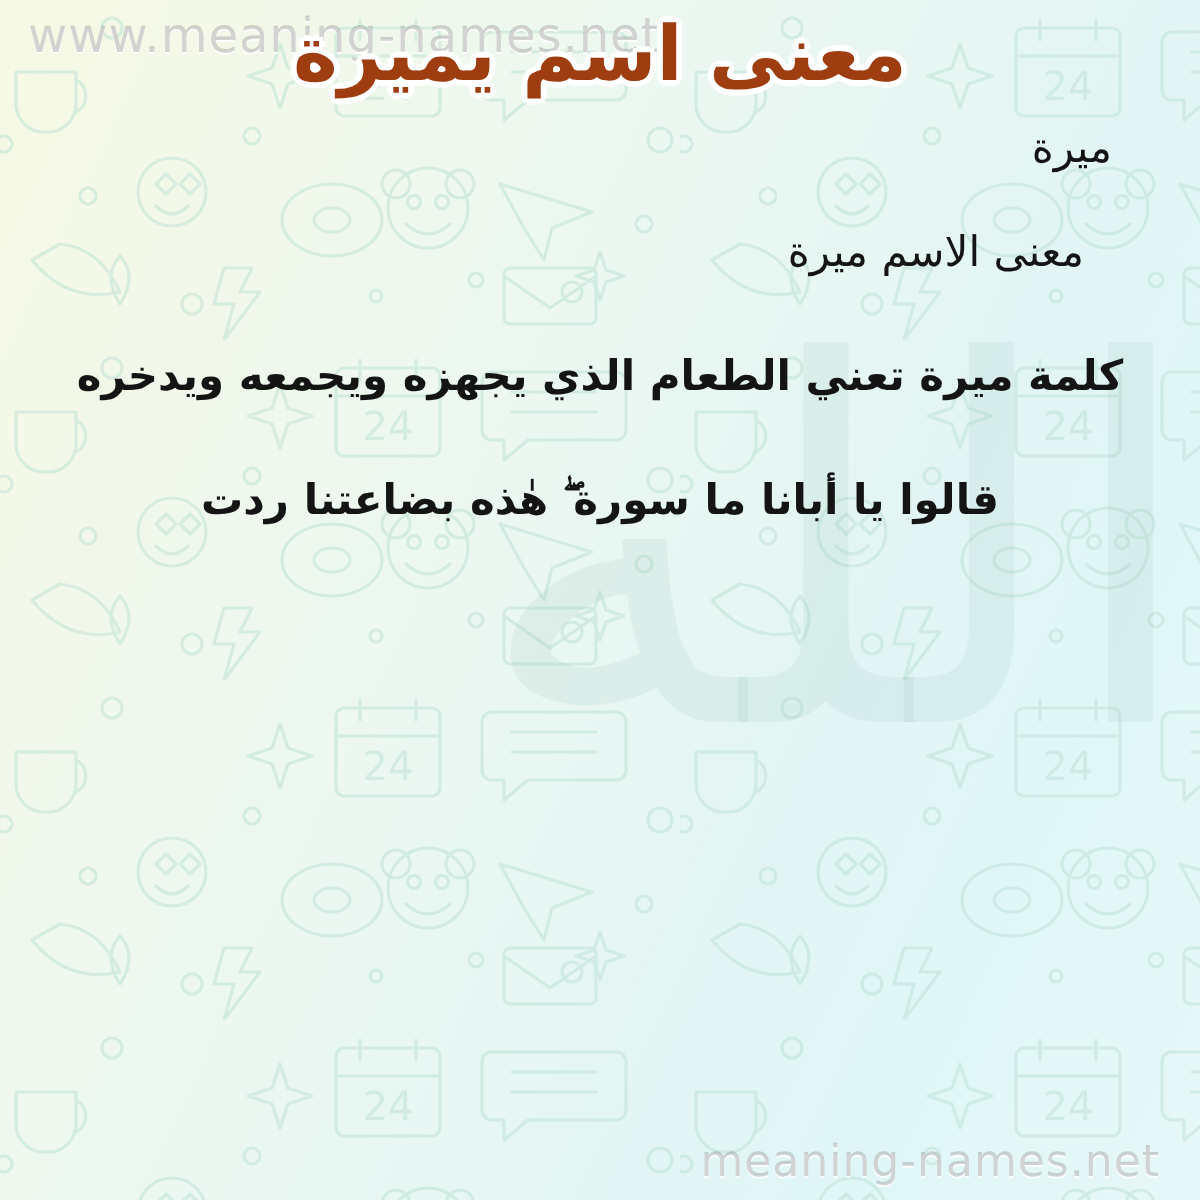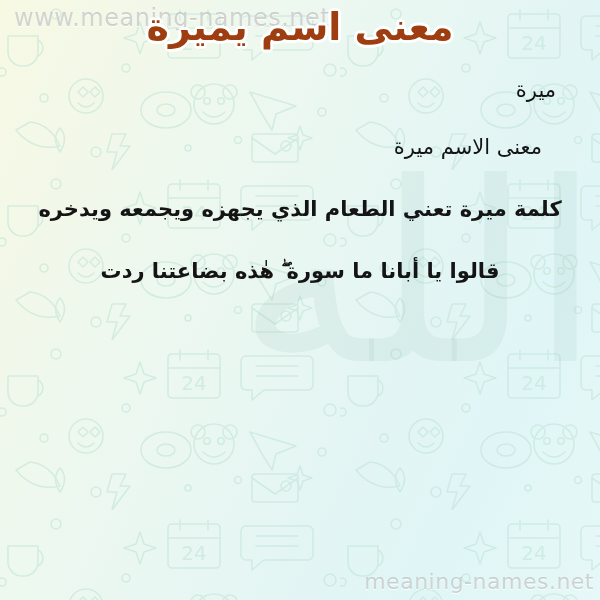--- a/index.html
+++ b/index.html
@@ -64,21 +64,21 @@
     direction: ltr;
     user-select: none;
   }
   .wm-top {
     top: 4px;
     left: 14px;
     font-size: 24px;
   }
   .wm-bottom {
     bottom: 6px;
-    right: 6px;
+    right: 20px;
     font-size: 22px;
   }
 
   
   .title {
     position: absolute;
     top: 6px;
     left: 0;
     right: 0;
     text-align: center;
@@ -106,21 +106,21 @@
     padding: 0 44px 0 44px;
     direction: rtl;
     text-align: right;
     color: #141414;
     font-size: 21px;
     line-height: 1.0;
   }
   .line {
     height: 62px;
     display: flex;
-    align-items: center;
+    align-items: flex-start;
     justify-content: flex-start;
     white-space: nowrap;
   }
   .line.indent-1 { padding-right: 14px; }
   .line.indent-2 { padding-right: 16px; }
   .line.center   { justify-content: center; font-weight: bold; }
   .line.first { height: 52px; }
 </style>
 </head>
 <body>

